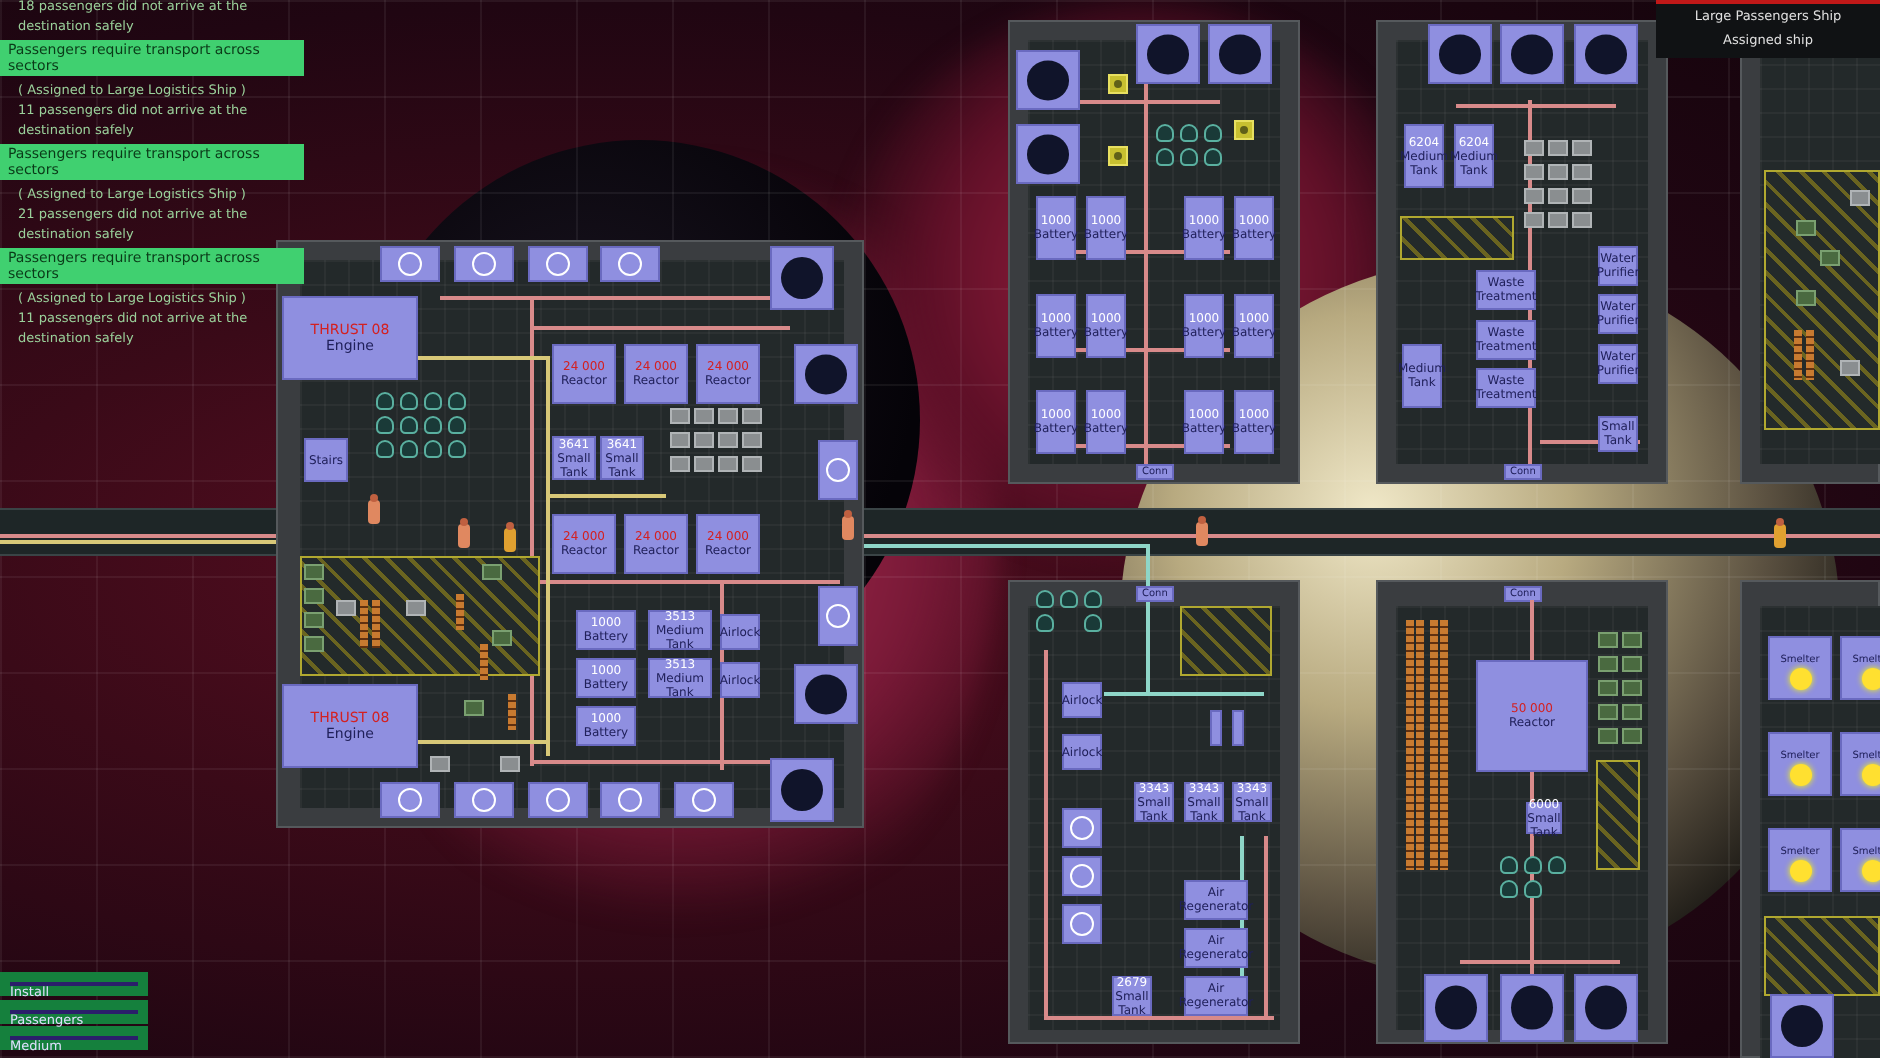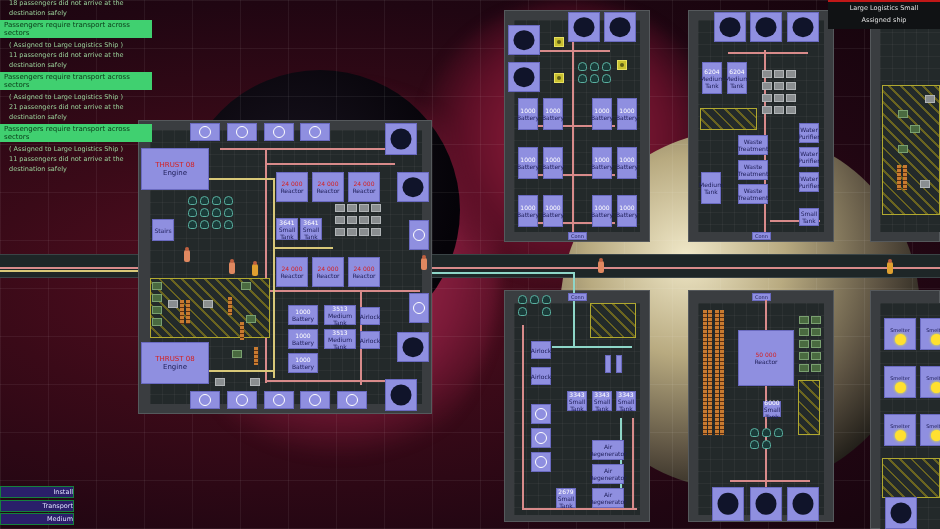--- a/index.html
+++ b/index.html
@@ -40,21 +40,21 @@
 .corr{position:absolute;background:#1e2627;border-top:1px solid #3a4446;border-bottom:1px solid #3a4446}
 .orange-stack{position:absolute;width:4px;background:repeating-linear-gradient(#c87a30 0 3px,#603010 3px 4px)}
 .smelt{position:absolute;background:#8f8fe0;border:1px solid #6a6ac0;font-size:5px;color:#20205a;text-align:center;padding-top:8px}
 .smelt::after{content:"";position:absolute;left:10px;bottom:4px;width:11px;height:11px;border-radius:50%;background:#ffe030;box-shadow:0 0 3px #ff0}
 
 
 .log{position:absolute;left:0;top:0;width:160px}
 .log .hdr{display:block;background:#40d070;color:#0a3a18;font-size:7px;padding:1px 4px;margin:2px 0;width:152px}
 .log .line{display:block;color:#9ad09a;font-size:6.5px;line-height:10px;padding-left:9px}
 .menu{position:absolute;left:0;top:486px;width:74px}
-.menu .btn{display:block;height:12px;margin-bottom:1.5px;background:#2a1f6a;border:1px solid #15803d;color:#e0e0ff;font-size:6.5px;text-align:right;line-height:10px}
+.menu .btn{display:block;height:12px;margin-bottom:1.5px;background:#2a1f6a;border:5px solid #15803d;color:#e0e0ff;font-size:6.5px;text-align:left;line-height:10px}
 .shipmenu{position:absolute;left:828px;top:0;width:112px;height:29px;background:#101214;border-top:2px solid #c01818}
 .shipmenu .it{display:block;color:#e0e0e0;font-size:6.5px;text-align:center;line-height:12px}
 </style>
 </head>
 <body>
 
 <div class="nebula" style="left:180px;top:60px;width:320px;height:420px;background:radial-gradient(circle,#b02a50 0,#7a1a38 45%,transparent 72%)"></div>
 <div class="nebula" style="left:420px;top:0px;width:300px;height:280px;background:radial-gradient(circle,#a02040 0,#601028 50%,transparent 75%)"></div>
 <div class="planet" style="left:180px;top:70px;width:280px;height:280px;background:radial-gradient(circle at 40% 40%,#1a1420,#050308 70%)"></div>
 <div class="planet" style="left:560px;top:130px;width:360px;height:360px;background:radial-gradient(circle at 35% 35%,#f0e8c8 0,#b8aa80 30%,#5a5040 60%,#1a1814 80%)"></div>
@@ -503,20 +503,20 @@
   <span class="line">destination safely</span>
 
   <span class="hdr">Passengers require transport across sectors</span>
   <span class="line">( Assigned to Large Logistics Ship )</span>
   <span class="line">11 passengers did not arrive at the</span>
   <span class="line">destination safely</span>
 </div>
 
 <div class="menu">
   <span class="btn">Install</span>
-  <span class="btn">Transport</span>
+  <span class="btn">Passengers</span>
   <span class="btn">Medium</span>
 </div>
 
 <div class="shipmenu">
-  <span class="it">Large Logistics Small</span>
+  <span class="it">Large Passengers Ship</span>
   <span class="it">Assigned ship</span>
 </div>
 
 </body></html>

